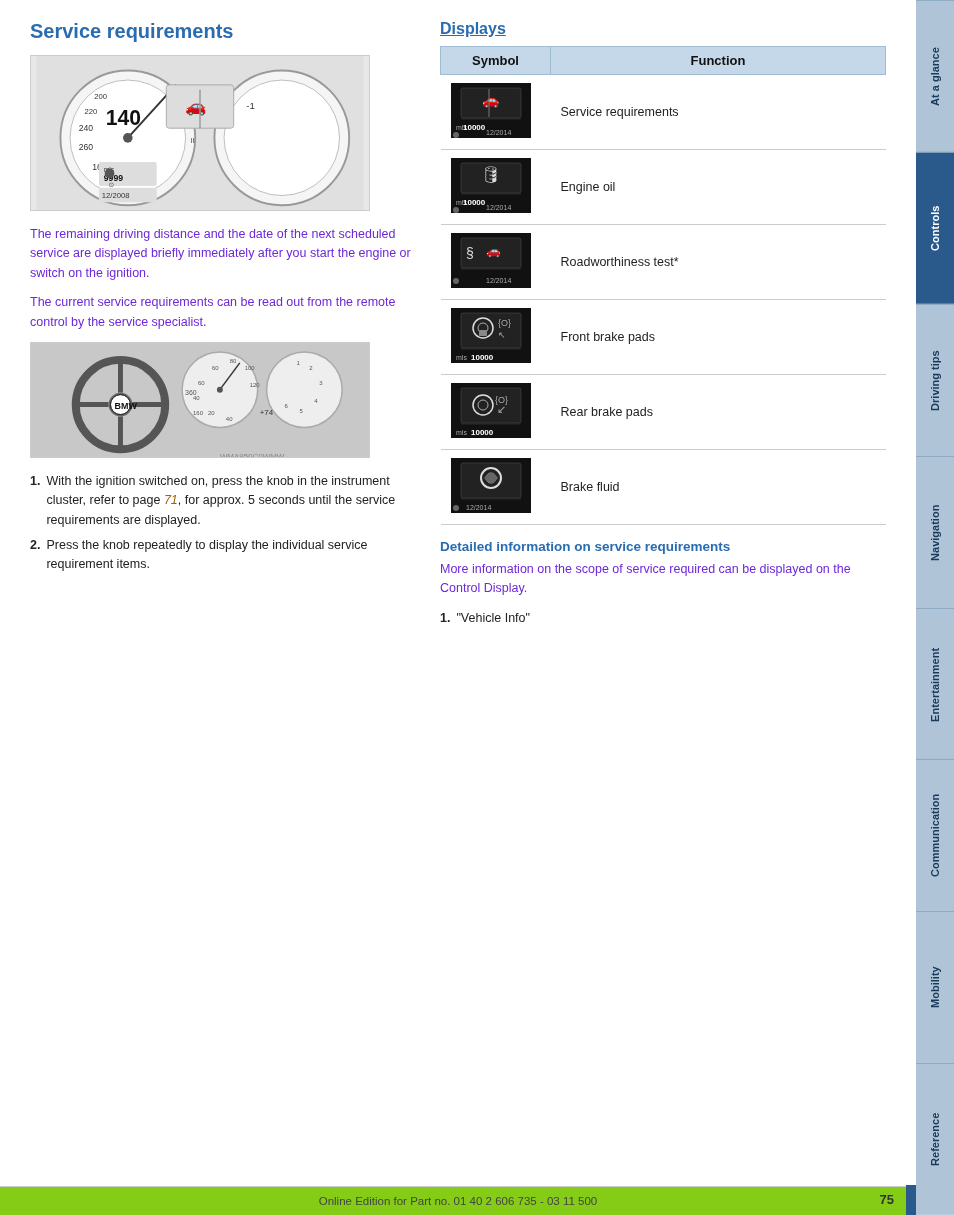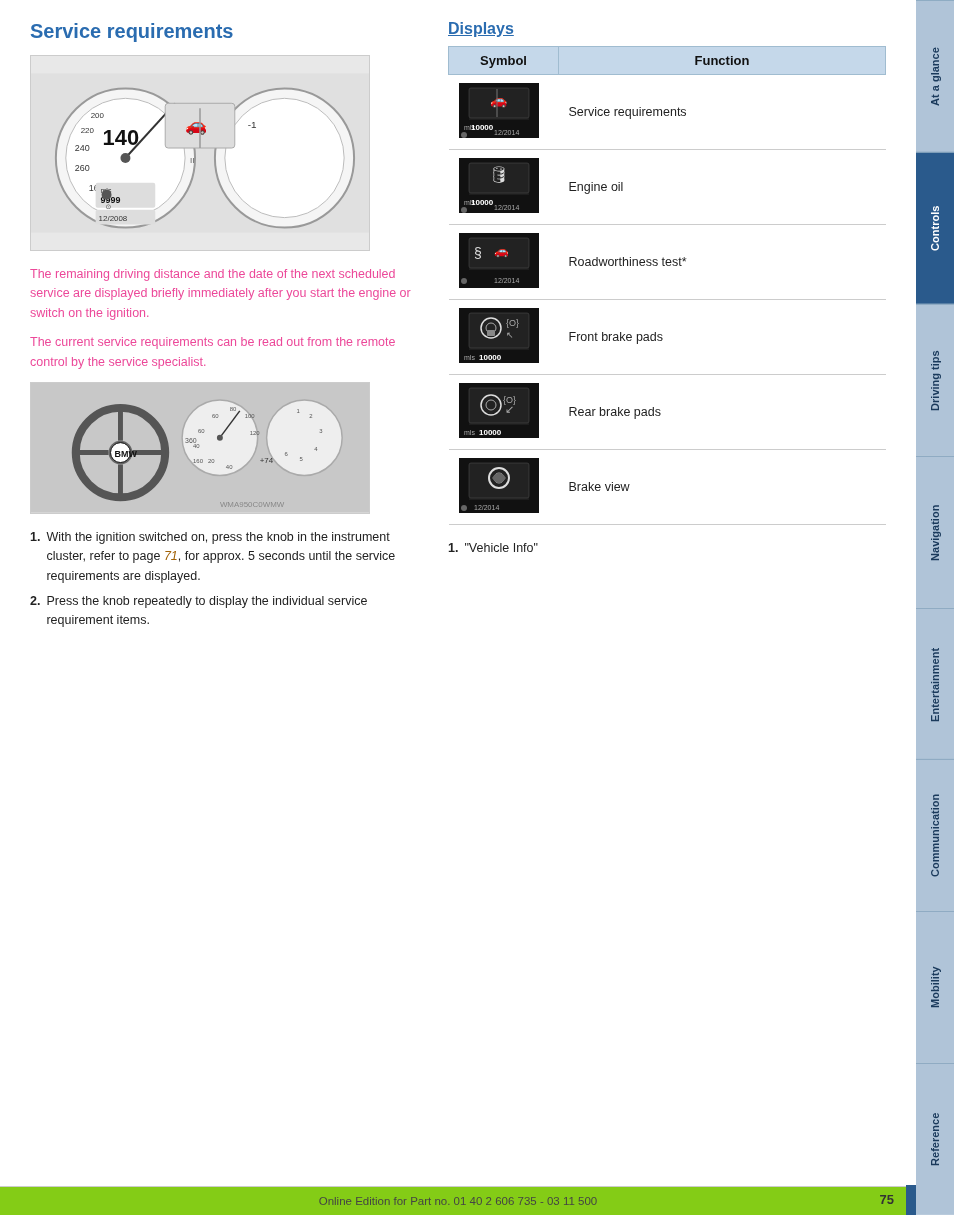--- a/index.html
+++ b/index.html
@@ -44,21 +44,21 @@
       background: #2a5a8c;
       color: #fff;
     }
 
     
     .main-content {
       margin-right: 38px;
       padding: 20px 30px 40px 30px;
       display: flex;
       flex-direction: row;
-      gap: 28px;
+      gap: 20px;
     }
 
     
     .left-col {
       width: 390px;
       flex-shrink: 0;
     }
 
     
     .right-col {
@@ -69,52 +69,52 @@
     .page-title {
       color: #2a6cb0;
       font-size: 20px;
       font-weight: bold;
       margin-bottom: 12px;
     }
 
     
     .instrument-image {
       width: 340px;
-      height: 196px;
+      height: 156px;
       background: #e8e8e8;
       border: 1px solid #ccc;
       margin-bottom: 14px;
       position: relative;
       overflow: hidden;
       display: flex;
       align-items: center;
       justify-content: center;
     }
 
     .instrument-image svg {
       width: 100%;
       height: 100%;
     }
 
     .dashboard-img {
       width: 340px;
-      height: 132px;
+      height: 116px;
       background: #d5d5d5;
       border: 1px solid #ccc;
       margin-bottom: 14px;
       display: flex;
       align-items: center;
       justify-content: center;
       overflow: hidden;
     }
 
     .body-text {
       font-size: 12.5px;
       line-height: 1.55;
-      color: #ec4899;
+      color: #6d28d9;
       margin-bottom: 10px;
     }
 
     .numbered-list {
       list-style: none;
       padding: 0;
       margin-bottom: 10px;
     }
     .numbered-list li {
       display: flex;
@@ -415,26 +415,28 @@
             <td><svg width="80" height="55" viewBox="0 0 80 55" xmlns="http://www.w3.org/2000/svg">
         <rect width="80" height="55" fill="#111"></rect>
         <rect x="10" y="5" width="60" height="35" rx="2" fill="#222" stroke="#555" stroke-width="0.5"></rect>
         <circle cx="40" cy="20" r="10" fill="none" stroke="#ddd" stroke-width="2"></circle>
         <circle cx="40" cy="20" r="5" fill="none" stroke="#aaa" stroke-width="1"></circle>
         <path d="M33 20 Q40 10 47 20 Q40 30 33 20Z" fill="#666"></path>
         <line x1="10" y1="41" x2="70" y2="41" stroke="#444" stroke-width="0.5"></line>
         <circle cx="5" cy="50" r="3" fill="#666"></circle>
         <text x="15" y="52" font-size="7" fill="#aaa">12/2014</text>
       </svg></td>
-            <td>Brake view</td>
+            <td>Brake fluid</td>
           </tr>
         </tbody>
     </table>
 
 
+    <h3 class="detail-title">Detailed information on service requirements</h3>
+    <p class="body-text">More information on the scope of service required can be displayed on the Control Display.</p>
 
     <ul class="numbered-list">
       <li>
         <span class="num">1.</span>
         <span>"Vehicle Info"</span>
       </li>
     </ul>
   </div>
 </div>
 

